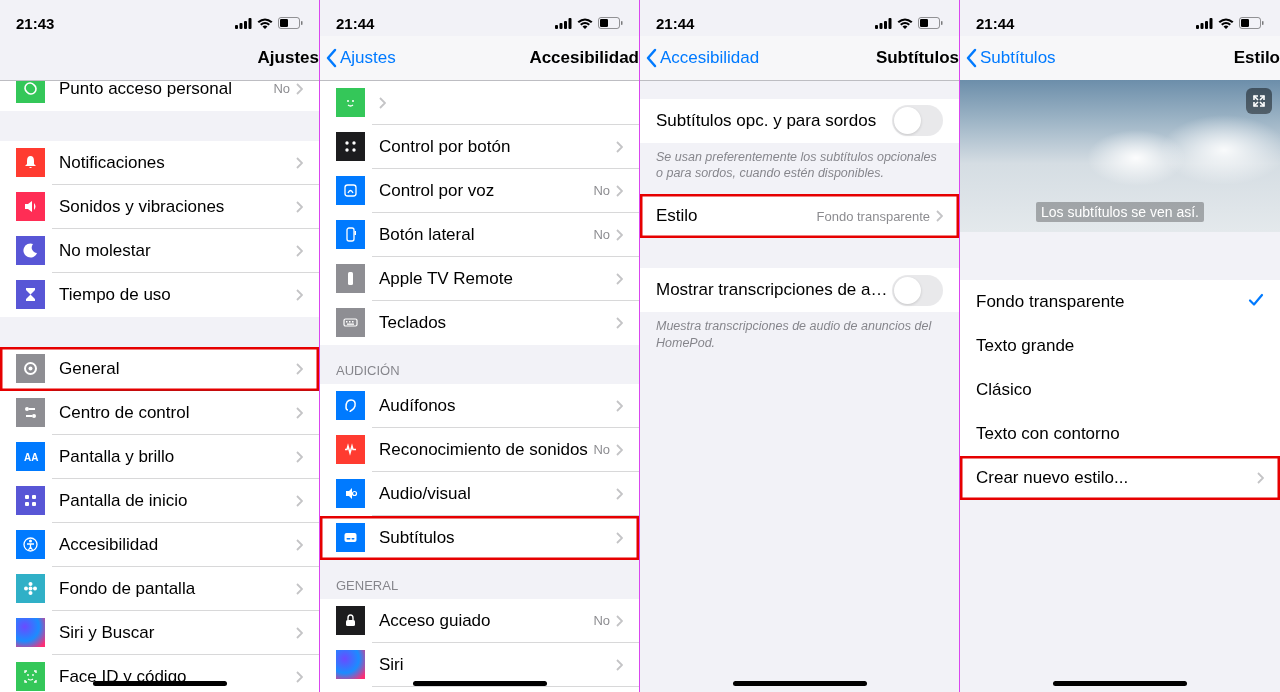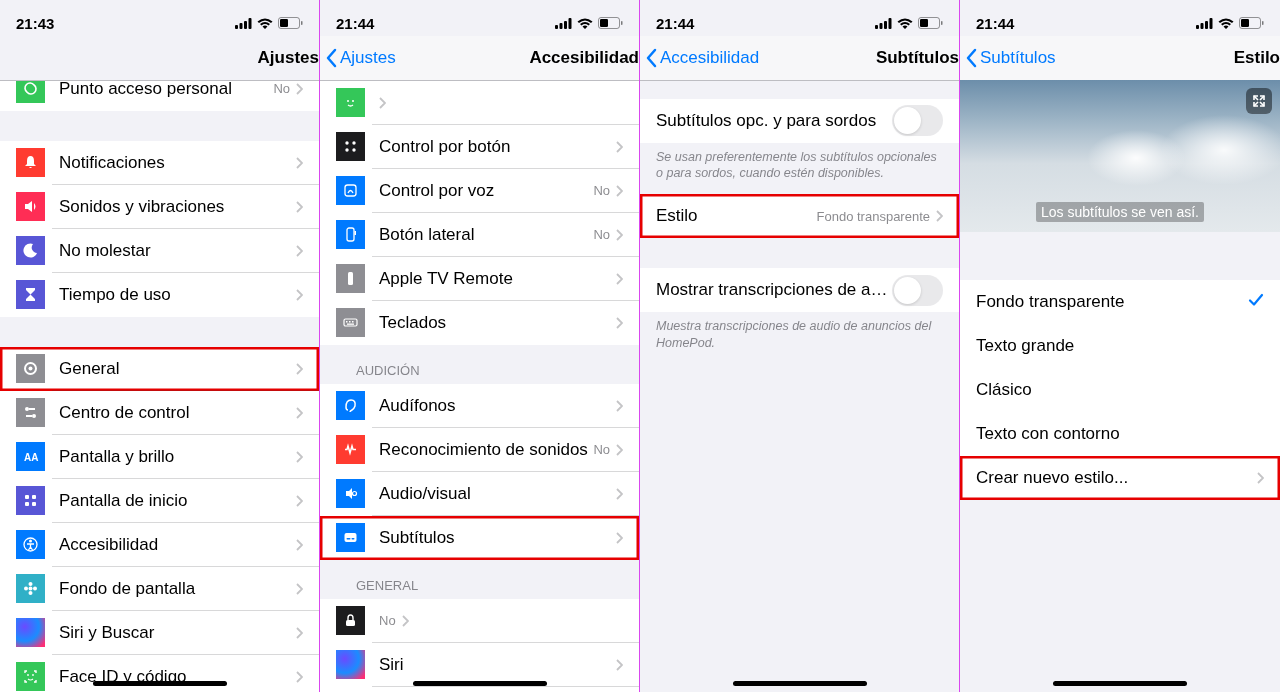--- a/index.html
+++ b/index.html
@@ -9,21 +9,21 @@
   .panel:last-child { border-right: none; }
   .status { height: 36px; padding: 10px 16px 0 16px; display: flex; justify-content: space-between; align-items: center; font-size: 15px; font-weight: 600; color: #000; }
   .status .right { display: flex; gap: 5px; align-items: center; }
   .nav { height: 44px; display: flex; align-items: center; justify-content: flex-end; position: relative; background: #f7f7f9; }
   .nav.plain { background: #f2f2f7; }
   .nav-title { font-size: 17px; font-weight: 600; color: #000; }
   .nav-back { position: absolute; left: 6px; display: flex; align-items: center; color: #007aff; font-size: 17px; gap: 2px; }
   .nav-back svg { width: 12px; height: 20px; }
   .sep { height: 0.5px; background: rgba(60,60,67,0.29); }
   .group { background: #fff; }
-  .header-lbl { font-size: 13px; color: rgba(60,60,67,.6); padding: 18px 16px 6px 16px; text-transform: uppercase; margin-left: 20px; }
+  .header-lbl { font-size: 13px; color: rgba(60,60,67,.6); padding: 18px 16px 6px 16px; text-transform: uppercase; }
   .footer-lbl { font-size: 12.5px; color: rgba(60,60,67,.6); padding: 6px 16px 0 16px; line-height: 1.35; font-style: italic; }
   .row { display: flex; align-items: center; padding: 0 16px 0 16px; min-height: 44px; position: relative; background: #fff; }
   .row::after { content: ""; position: absolute; bottom: 0; left: 52px; right: 0; height: 0.5px; background: rgba(60,60,67,0.2); }
   .row.noicon::after { left: 16px; }
   .row.last::after, .row.noline::after { display: none; }
   .picon { width: 29px; height: 29px; border-radius: 0; margin-right: 14px; flex-shrink: 0; display: flex; align-items: center; justify-content: center; color: #fff; font-size: 16px; }
   .label { flex: 1; font-size: 17px; color: #000; white-space: nowrap; overflow: hidden; text-overflow: ellipsis; }
   .value { font-size: 13px; color: rgba(60,60,67,.6); margin-right: 6px; }
   .chev { color: rgba(60,60,67,.3); }
   .chev svg { width: 7px; height: 12px; display: block; }
@@ -455,20 +455,21 @@
     </div>
     <div class="header-lbl">GENERAL</div>
     <div class="group">
       <div class="row">
         <div class="picon c-black">
               <svg viewBox="0 0 17 17">
                 <rect x="4" y="8" width="9" height="6" rx="1.5" fill="#fff"></rect>
                 <path d="M6 8 L6 6 Q6 3 8.5 3 Q11 3 11 6 L11 8" stroke="#fff" stroke-width="1.4" fill="none"></path>
               </svg>
             </div>
+        <div class="label">Acceso guiado</div>
         <div class="value">No</div>
         <span class="chev">
               <svg viewBox="0 0 7 12">
                 <path d="M1 1 L6 6 L1 11" fill="none" stroke="currentColor" stroke-width="1.8"></path>
               </svg>
             </span>
       </div>
       <div class="row">
         <div class="picon c-siri"></div>
         <div class="label">Siri</div>

